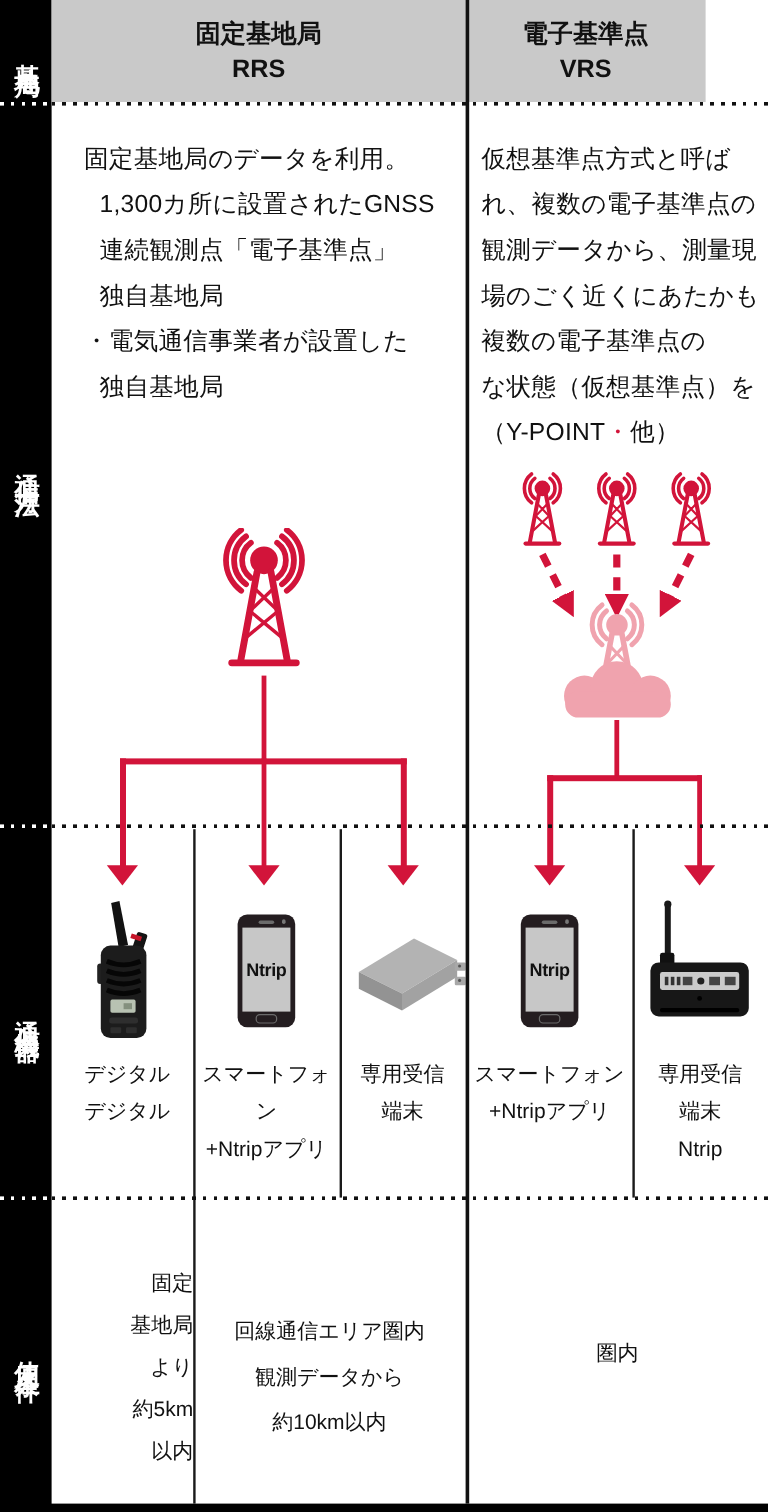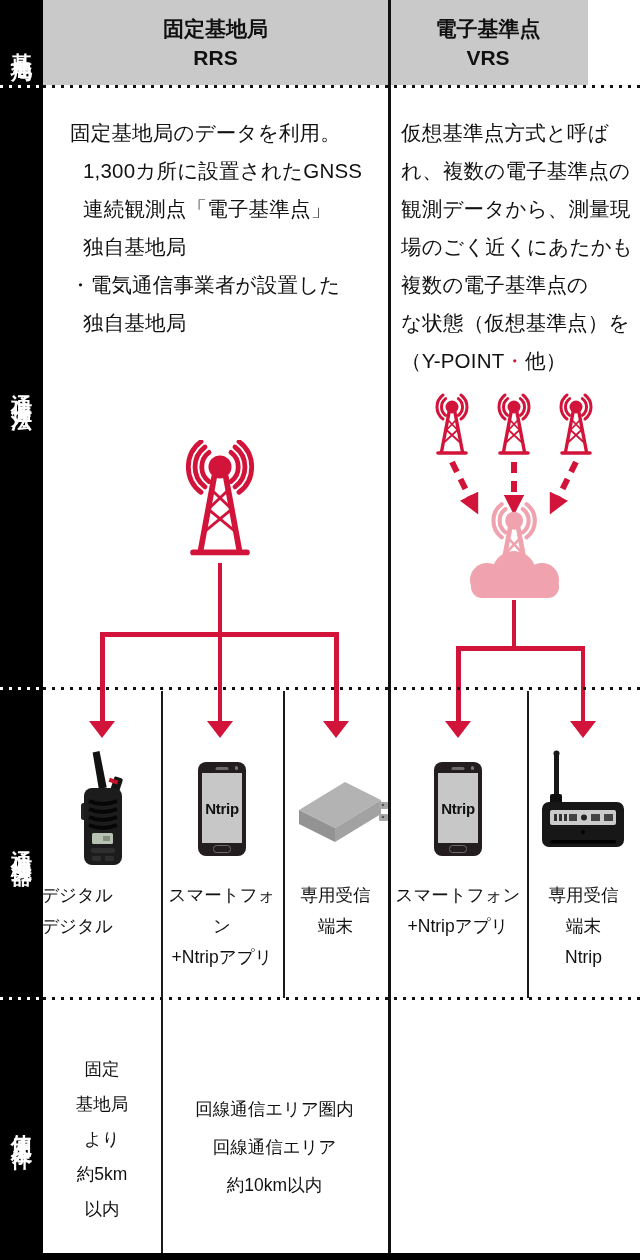--- a/index.html
+++ b/index.html
@@ -228,21 +228,21 @@
     <rect x="21" y="64" width="3" height="7" fill="#333"></rect>
     <rect x="26" y="64" width="3" height="7" fill="#333"></rect>
     <rect x="31" y="64" width="8" height="7" fill="#444"></rect>
     <circle cx="46" cy="67.5" r="3" fill="#222"></circle>
     <rect x="53" y="64" width="9" height="7" fill="#444"></rect>
     <rect x="66" y="64" width="9" height="7" fill="#444"></rect>
     <circle cx="45" cy="82" r="2" fill="#000"></circle>
     <rect x="12" y="90" width="66" height="3.5" rx="1.5" fill="#000"></rect>
   </svg>
 
-  <div class="abs dev-label" style="left:26px;top:880px;width:102px;">
+  <div class="abs dev-label" style="left:55px;top:880px;width:102px;">
     <div>デジタル</div>
     <div>デジタル</div>
   </div>
   <div class="abs dev-label" style="left:161px;top:880px;width:122px;">
     <div>スマートフォン</div>
     <div>+Ntripアプリ</div>
   </div>
   <div class="abs dev-label" style="left:283px;top:880px;width:105px;">
     <div>専用受信</div>
     <div>端末</div>
@@ -250,33 +250,34 @@
   <div class="abs dev-label" style="left:389px;top:880px;width:138px;">
     <div>スマートフォン</div>
     <div>+Ntripアプリ</div>
   </div>
   <div class="abs dev-label" style="left:527px;top:880px;width:113px;">
     <div>専用受信</div>
     <div>端末</div>
     <div>Ntrip</div>
   </div>
 
-  <div class="abs cond" style="left:43px;top:1052px;width:118px;line-height:35px;">
+  <div class="abs cond" style="left:43px;top:1052px;width:118px;line-height:35px;text-align:right;">
     <div>固定</div>
     <div>基地局</div>
     <div>より</div>
     <div>約5km</div>
     <div>以内</div>
   </div>
   <div class="abs cond" style="left:161px;top:1090px;width:227px;line-height:38px;">
     <div>回線通信エリア圏内</div>
-    <div>回線通信エリア</div>
+    <div>観測データから</div>
     <div>約10km以内</div>
   </div>
   <div class="abs cond" style="left:389px;top:1108px;width:251px;line-height:38px;">
+    <div>圏内</div>
   </div>
 
   <div class="abs vline-main" style="left:388px;top:0;height:1253px;"></div>
   <div class="abs vline-thin" style="left:161px;top:691px;height:562px;"></div>
   <div class="abs vline-thin" style="left:283px;top:691px;height:307px;"></div>
   <div class="abs vline-thin" style="left:527px;top:691px;height:307px;"></div>
 
   <div class="abs dotline" style="top:85px;"></div>
   <div class="abs dotline-side" style="top:85px;"></div>
   <div class="abs dotline" style="top:687px;"></div>

